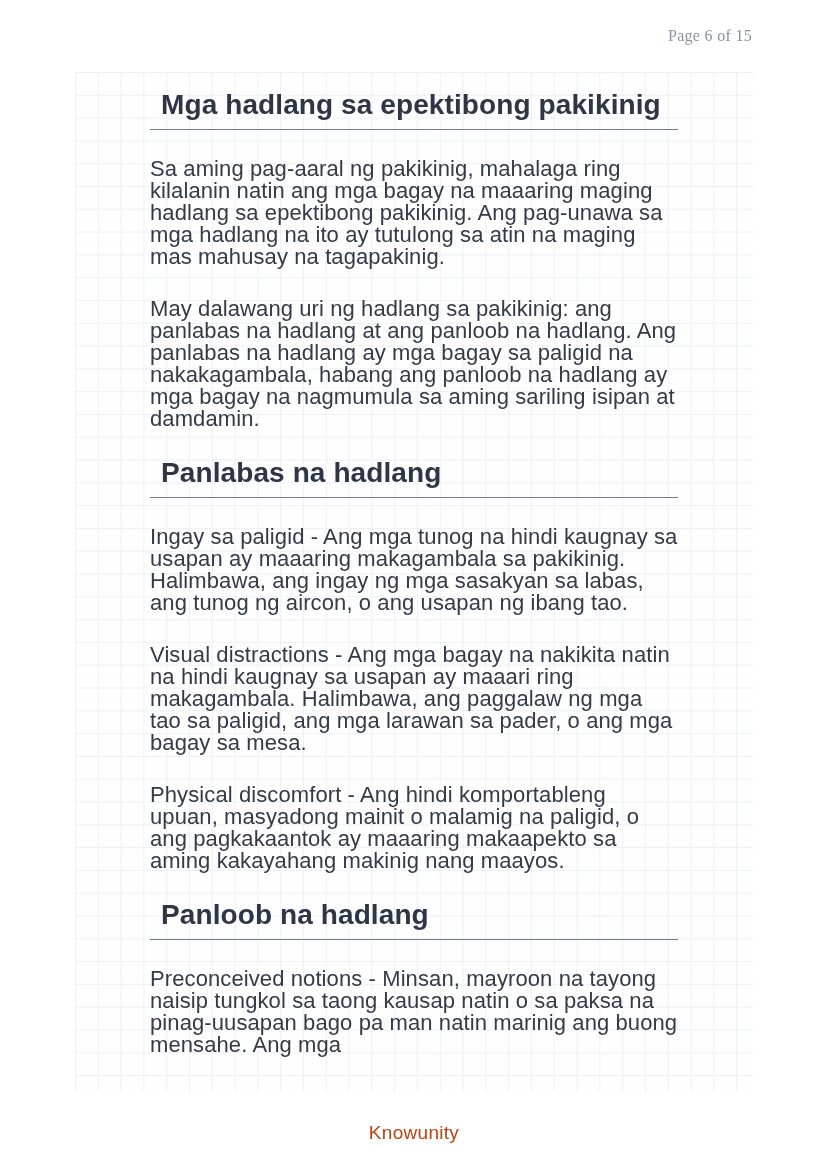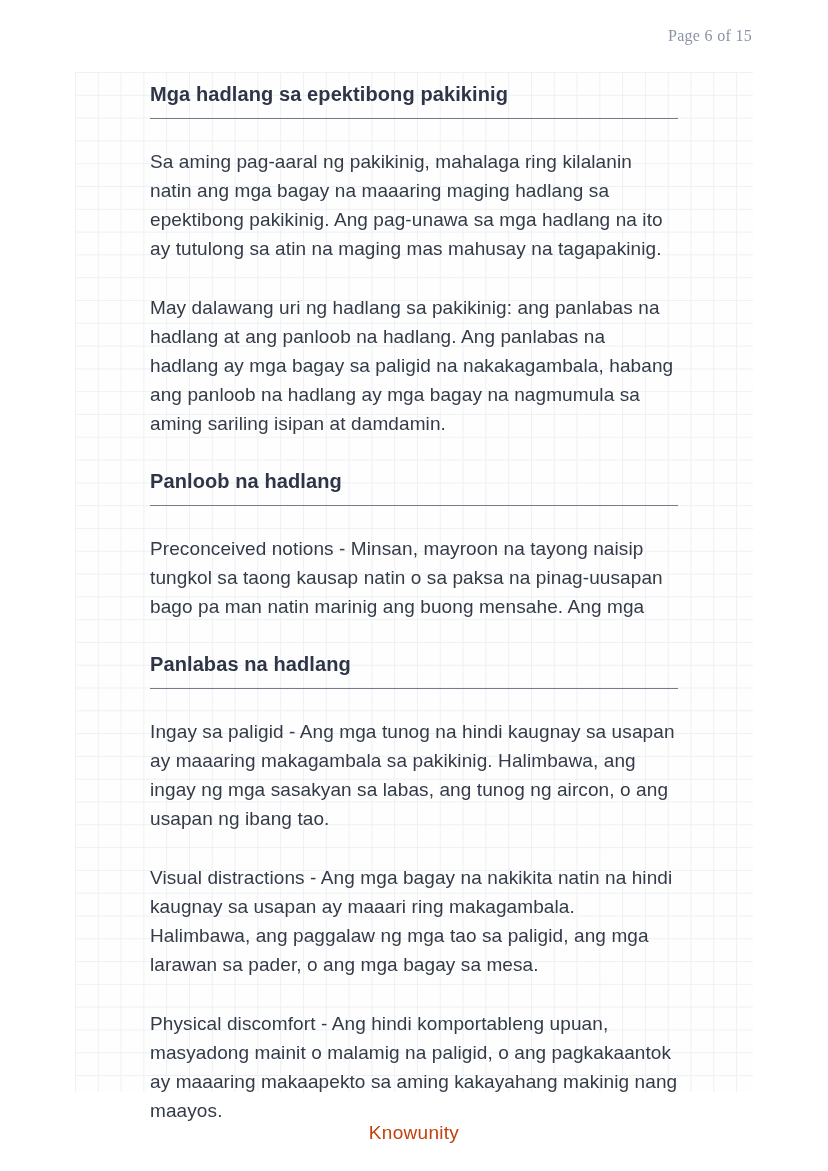--- a/index.html
+++ b/index.html
@@ -36,39 +36,39 @@
     background-size: 22.8px 22.8px;
     padding: 9px 0 0 75px;
   }
 
   .content { width: 528px; }
 
   .doc-section { margin-top: 30px; }
   .doc-section:first-child { margin-top: 0; }
 
   .section-heading {
-    margin: 0;
-    font-size: 20px;
+    margin: 11px;
+    font-size: 28px;
     line-height: 26px;
     font-weight: 700;
     color: #2d3546;
     letter-spacing: 0.1px;
   }
 
   .heading-rule {
     border: none;
     border-top: 1.5px solid #757d8a;
     margin: 11px 0 0 0;
     width: 528px;
   }
 
   .paragraph {
     margin: 28px 0 0 0;
-    font-size: 19px;
-    line-height: 29px;
+    font-size: 22px;
+    line-height: 22px;
     color: #333b48;
     letter-spacing: 0.1px;
   }
   .paragraph + .paragraph { margin-top: 30px; }
 
   .footer-brand {
     position: absolute;
     left: 0;
     width: 100%;
     top: 1122px;
@@ -87,29 +87,29 @@
   <div class="content">
 
     <section class="doc-section">
       <h2 class="section-heading">Mga hadlang sa epektibong pakikinig</h2>
       <hr class="heading-rule">
       <p class="paragraph">Sa aming pag-aaral ng pakikinig, mahalaga ring kilalanin natin ang mga bagay na maaaring maging hadlang sa epektibong pakikinig. Ang pag-unawa sa mga hadlang na ito ay tutulong sa atin na maging mas mahusay na tagapakinig.</p>
       <p class="paragraph">May dalawang uri ng hadlang sa pakikinig: ang panlabas na hadlang at ang panloob na hadlang. Ang panlabas na hadlang ay mga bagay sa paligid na nakakagambala, habang ang panloob na hadlang ay mga bagay na nagmumula sa aming sariling isipan at damdamin.</p>
     </section>
 
     <section class="doc-section">
-      <h2 class="section-heading">Panloob na hadlang</h2>
-      <hr class="heading-rule">
-      <p class="paragraph">Preconceived notions - Minsan, mayroon na tayong naisip tungkol sa taong kausap natin o sa paksa na pinag-uusapan bago pa man natin marinig ang buong mensahe. Ang mga</p>
-    </section>
-
-    <section class="doc-section">
       <h2 class="section-heading">Panlabas na hadlang</h2>
       <hr class="heading-rule">
       <p class="paragraph">Ingay sa paligid - Ang mga tunog na hindi kaugnay sa usapan ay maaaring makagambala sa pakikinig. Halimbawa, ang ingay ng mga sasakyan sa labas, ang tunog ng aircon, o ang usapan ng ibang tao.</p>
       <p class="paragraph">Visual distractions - Ang mga bagay na nakikita natin na hindi kaugnay sa usapan ay maaari ring makagambala. Halimbawa, ang paggalaw ng mga tao sa paligid, ang mga larawan sa pader, o ang mga bagay sa mesa.</p>
       <p class="paragraph">Physical discomfort - Ang hindi komportableng upuan, masyadong mainit o malamig na paligid, o ang pagkakaantok ay maaaring makaapekto sa aming kakayahang makinig nang maayos.</p>
+    </section>
+
+    <section class="doc-section">
+      <h2 class="section-heading">Panloob na hadlang</h2>
+      <hr class="heading-rule">
+      <p class="paragraph">Preconceived notions - Minsan, mayroon na tayong naisip tungkol sa taong kausap natin o sa paksa na pinag-uusapan bago pa man natin marinig ang buong mensahe. Ang mga</p>
     </section>
 
   </div>
 </div>
 
 <div class="footer-brand">Knowunity</div>
 
 </body></html>

